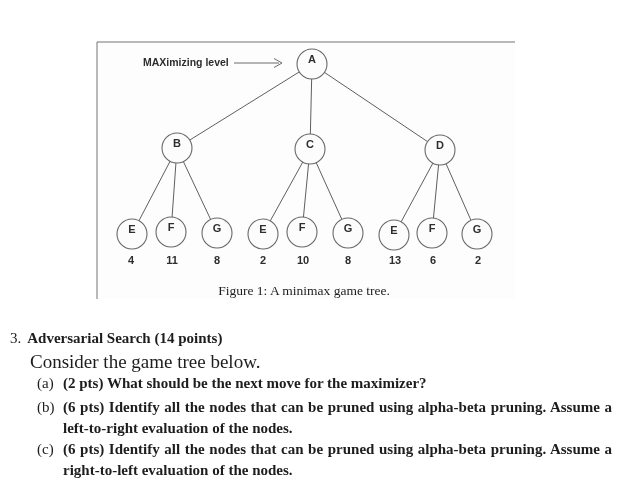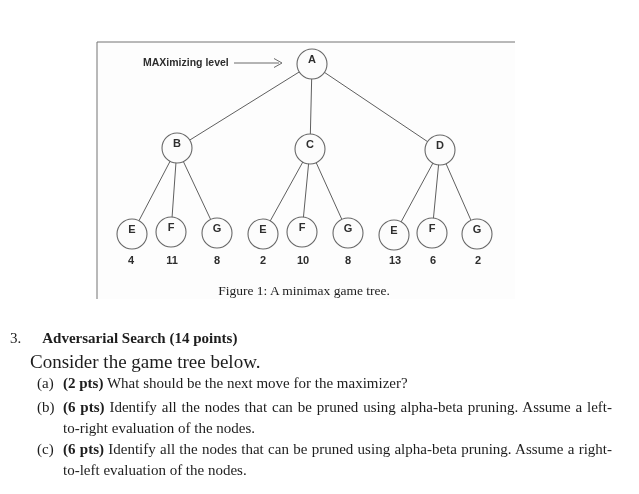--- a/index.html
+++ b/index.html
@@ -7,25 +7,25 @@
     width:639px;height:494px;position:relative;background:#ffffff;
     font-family:"Liberation Serif", serif;color:#1d1d1d;overflow:hidden;
   }
   .fig-svg{position:absolute;left:0;top:0;}
   svg text{font-family:"Liberation Sans", sans-serif;}
   .node-label{font-size:11px;font-weight:bold;fill:#2e2e2e;}
   .leaf-value{font-size:11px;font-weight:bold;fill:#2e2e2e;}
   .max-label{font-size:10.5px;font-weight:bold;fill:#2e2e2e;}
   .caption{font-family:"Liberation Serif", serif;font-size:13.5px;fill:#1d1d1d;}
   .q-head{position:absolute;left:10px;top:328px;font-size:15px;line-height:20px;white-space:nowrap;}
-  .q-head b{margin-left:21px;}
+  .q-head b{margin-left:6px;}
   .q-intro{position:absolute;left:30px;top:352px;font-size:19px;line-height:20px;white-space:nowrap;}
   .part{position:absolute;left:37px;width:592px;font-size:15px;line-height:21px;}
   .part .marker{position:absolute;left:0;top:0;}
-  .part .ptext{margin:0 17px 0 26px;text-align:justify;}
+  .part .ptext{margin:0 17px 0 26px;text-align:justify;font-weight:bold;}
   .part-a{top:373px;}
   .part-b{top:397px;}
   .part-c{top:439px;}
 </style>
 </head>
 <body>
 
 <svg class="fig-svg" width="639" height="312" viewBox="0 0 639 312">
 
   <rect x="98" y="43" width="417" height="256" fill="#fdfdfd"></rect>

